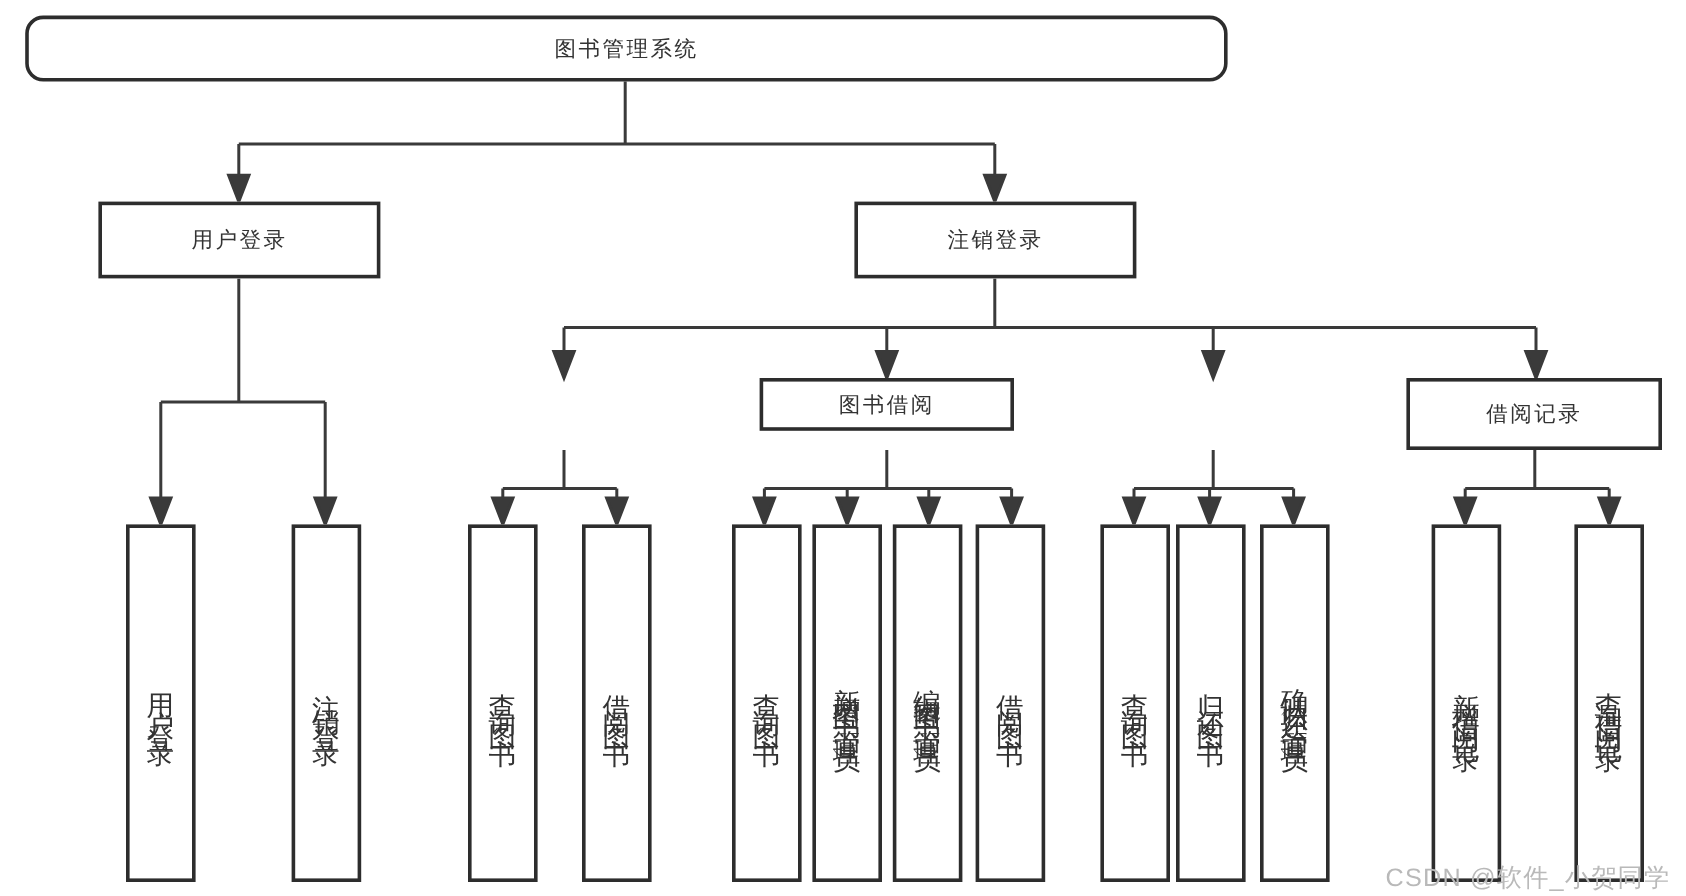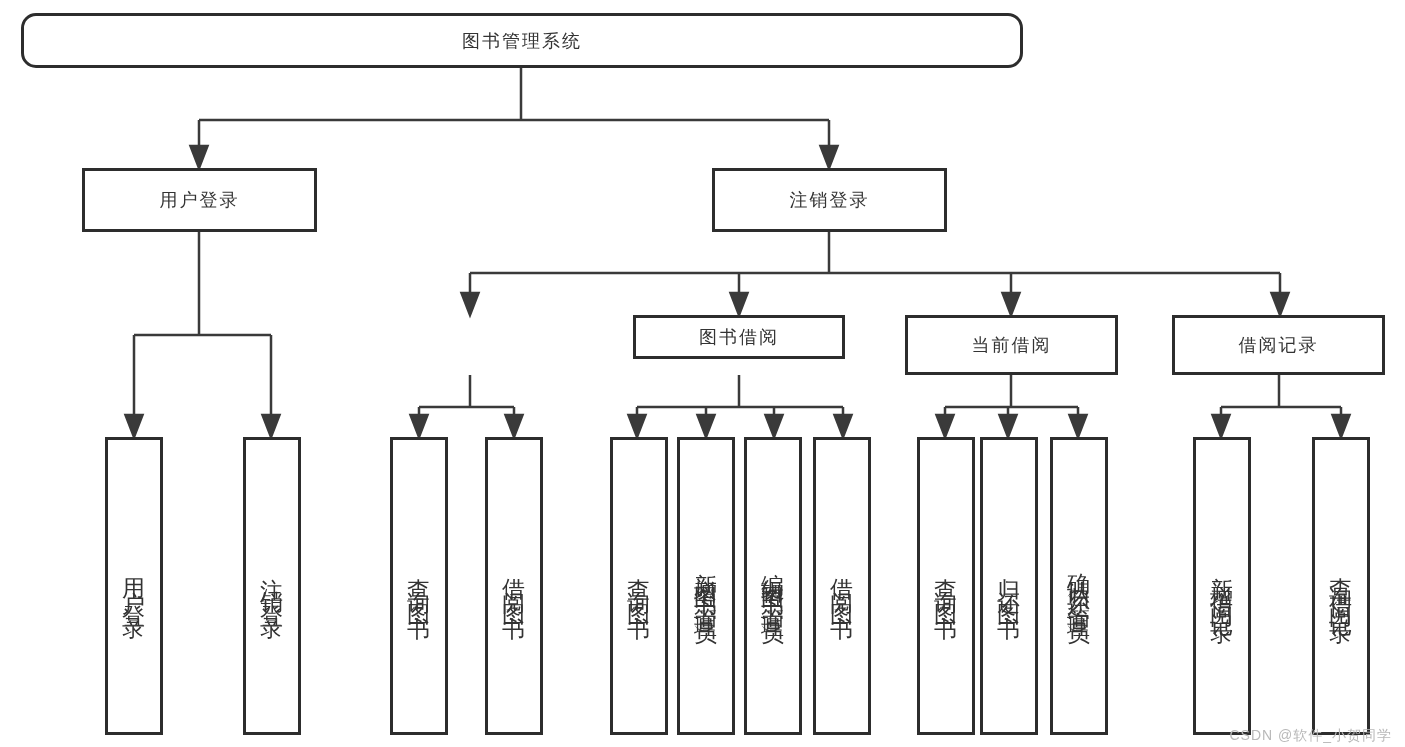--- a/index.html
+++ b/index.html
@@ -31,21 +31,21 @@
     text-align:center;
     line-height:52px;
     font-size:23px;color:#333;
     letter-spacing:7px;
   }
   .v4{letter-spacing:13px;}
   .v6{letter-spacing:9px;}
   .watermark{
     position:absolute;
     right:13px;bottom:2px;
-    font-size:14px;
+    font-size:21px;
     color:#b9b9b9;
     letter-spacing:1px;
     z-index:5;
     white-space:nowrap;
   }
 </style>
 </head>
 <body>
 
 <div id="canvas">
@@ -101,21 +101,20 @@
       </g>
     </g>
   </svg>
 
   <div class="hnode" style="left:21px;top:13px;width:1002px;height:55px;border-radius:15px;">图书管理系统</div>
 
   <div class="hnode" style="left:82px;top:168px;width:235px;height:64px;">用户登录</div>
   <div class="hnode" style="left:712px;top:168px;width:235px;height:64px;">注销登录</div>
 
   <div class="hnode" style="left:633px;top:315px;width:212px;height:44px;">图书借阅</div>
-  <div class="hnode" style="left:905px;top:315px;width:213px;height:60px;">当前借阅</div>
   <div class="hnode" style="left:1172px;top:315px;width:213px;height:60px;">借阅记录</div>
 
   <div class="vnode v4" style="left:105px;">用户登录</div>
   <div class="vnode v4" style="left:243px;">注销登录</div>
 
   <div class="vnode v4" style="left:390px;">查询图书</div>
   <div class="vnode v4" style="left:485px;">借阅图书</div>
 
   <div class="vnode v4" style="left:610px;">查询图书</div>
   <div class="vnode" style="left:677px;">新增图书（管理员）</div>

